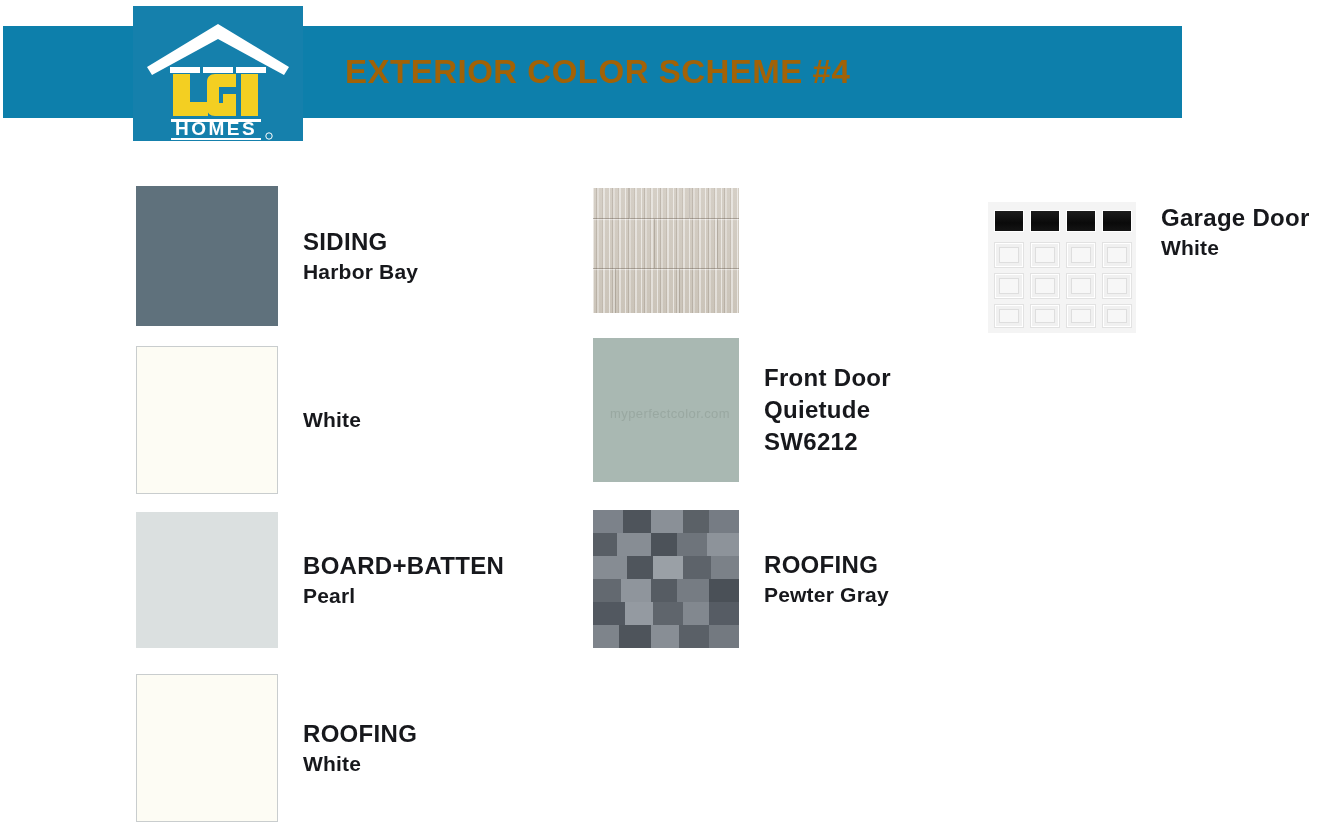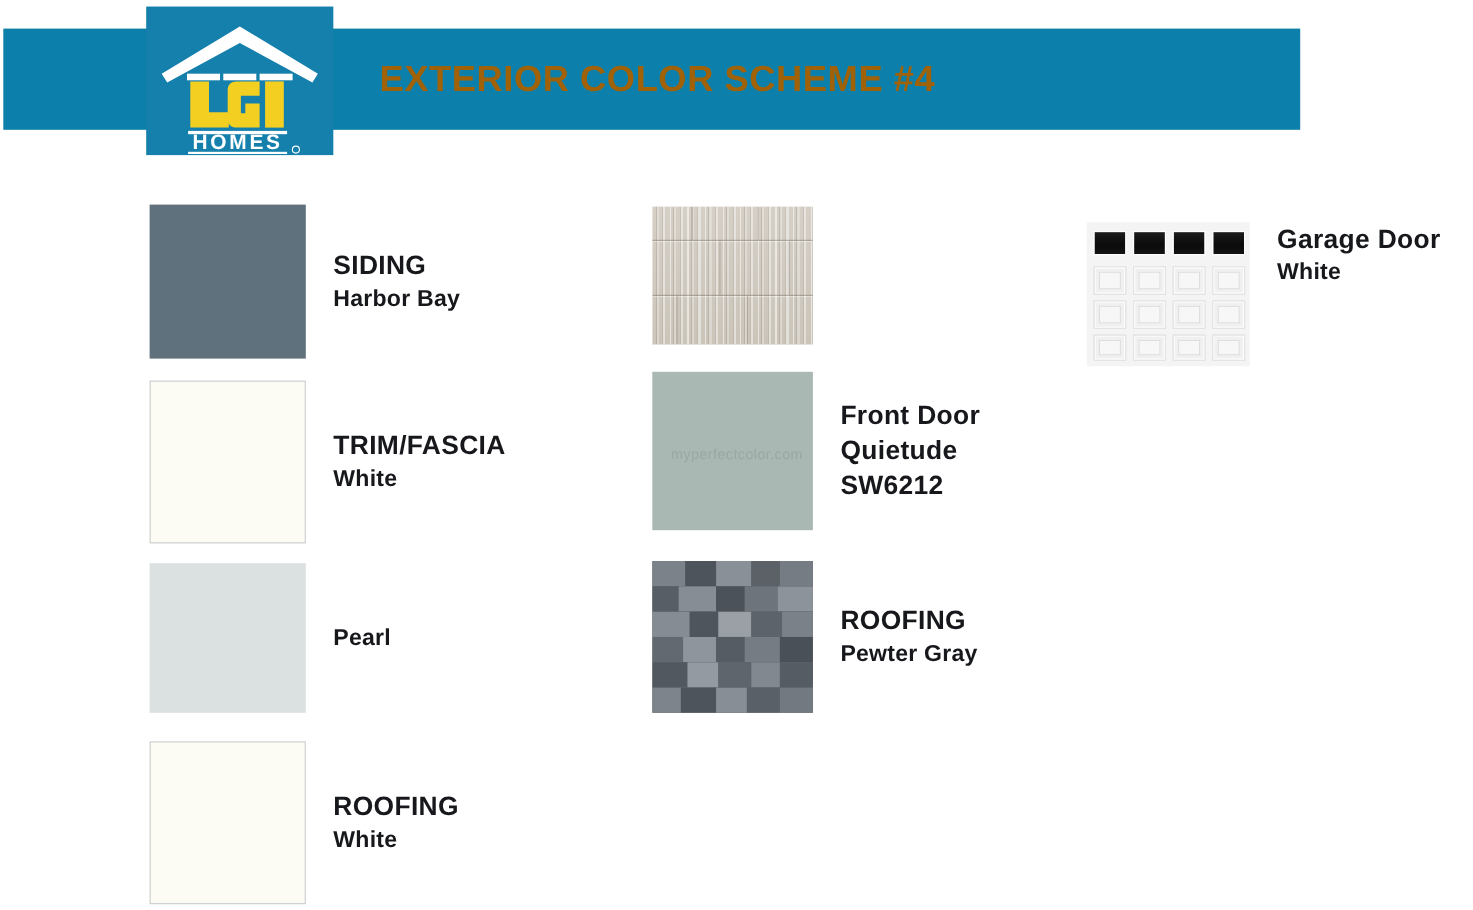--- a/index.html
+++ b/index.html
@@ -146,28 +146,28 @@
     <div class="swatch" style="width:142px;height:140px;background:#5f717c;"></div>
     <div class="labels">
       <div class="lbl-main">SIDING</div>
       <div class="lbl-sub">Harbor Bay</div>
     </div>
   </div>
 
   <div class="entry" style="left:136px;top:196px;">
     <div class="swatch bordered" style="width:142px;height:148px;background:#fdfcf4;"></div>
     <div class="labels">
-      <div class="lbl-main">TRIM/FASCIA</div>
       <div class="lbl-sub">White</div>
     </div>
   </div>
 
   <div class="entry" style="left:136px;top:362px;">
     <div class="swatch" style="width:142px;height:136px;background:#dbe0e0;"></div>
     <div class="labels">
+      <div class="lbl-main">BOARD+BATTEN</div>
       <div class="lbl-sub">Pearl</div>
     </div>
   </div>
 
   <div class="entry" style="left:136px;top:524px;">
     <div class="swatch bordered" style="width:142px;height:148px;background:#fdfcf4;"></div>
     <div class="labels">
       <div class="lbl-main">ROOFING</div>
       <div class="lbl-sub">White</div>
     </div>

